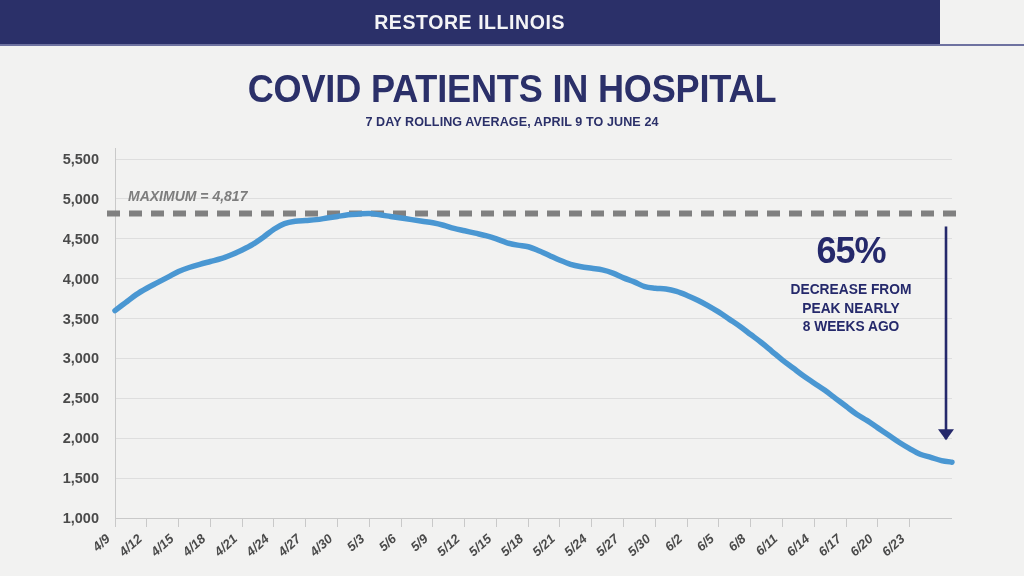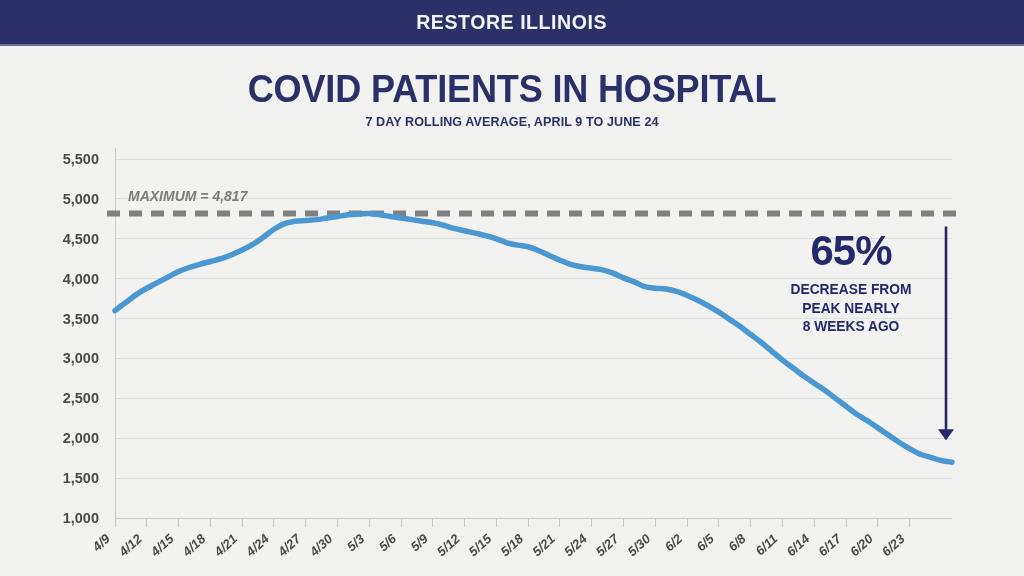--- a/index.html
+++ b/index.html
@@ -11,21 +11,21 @@
   }
   #page {
     position: relative;
     width: 1024px; height: 576px;
     background: #f2f2f1;
   }
 
   
   #header-bar {
     position: absolute; left: 0; top: 0;
-    width: 1024px; height: 44px;
+    width: 940px; height: 44px;
     background: #2b3069;
     display: flex; align-items: center; justify-content: center;
   }
   #header-title {
     color: #f4f4f6;
     font-size: 21px;
     font-weight: bold;
     letter-spacing: 0.6px;
     transform: scaleX(0.93);
     font-family: "Liberation Sans", sans-serif;
@@ -106,21 +106,21 @@
 
   
   #callout {
     position: absolute;
     left: 770px; top: 228px;
     width: 162px;
     text-align: center;
     color: #25296b;
   }
   #callout-pct {
-    font-size: 42px;
+    font-size: 36px;
     font-weight: bold;
     line-height: 46px;
     letter-spacing: -1px;
   }
   #callout-lines {
     margin-top: 6px;
     font-size: 14.5px;
     font-weight: bold;
     line-height: 18.5px;
     transform: scaleX(0.95);

